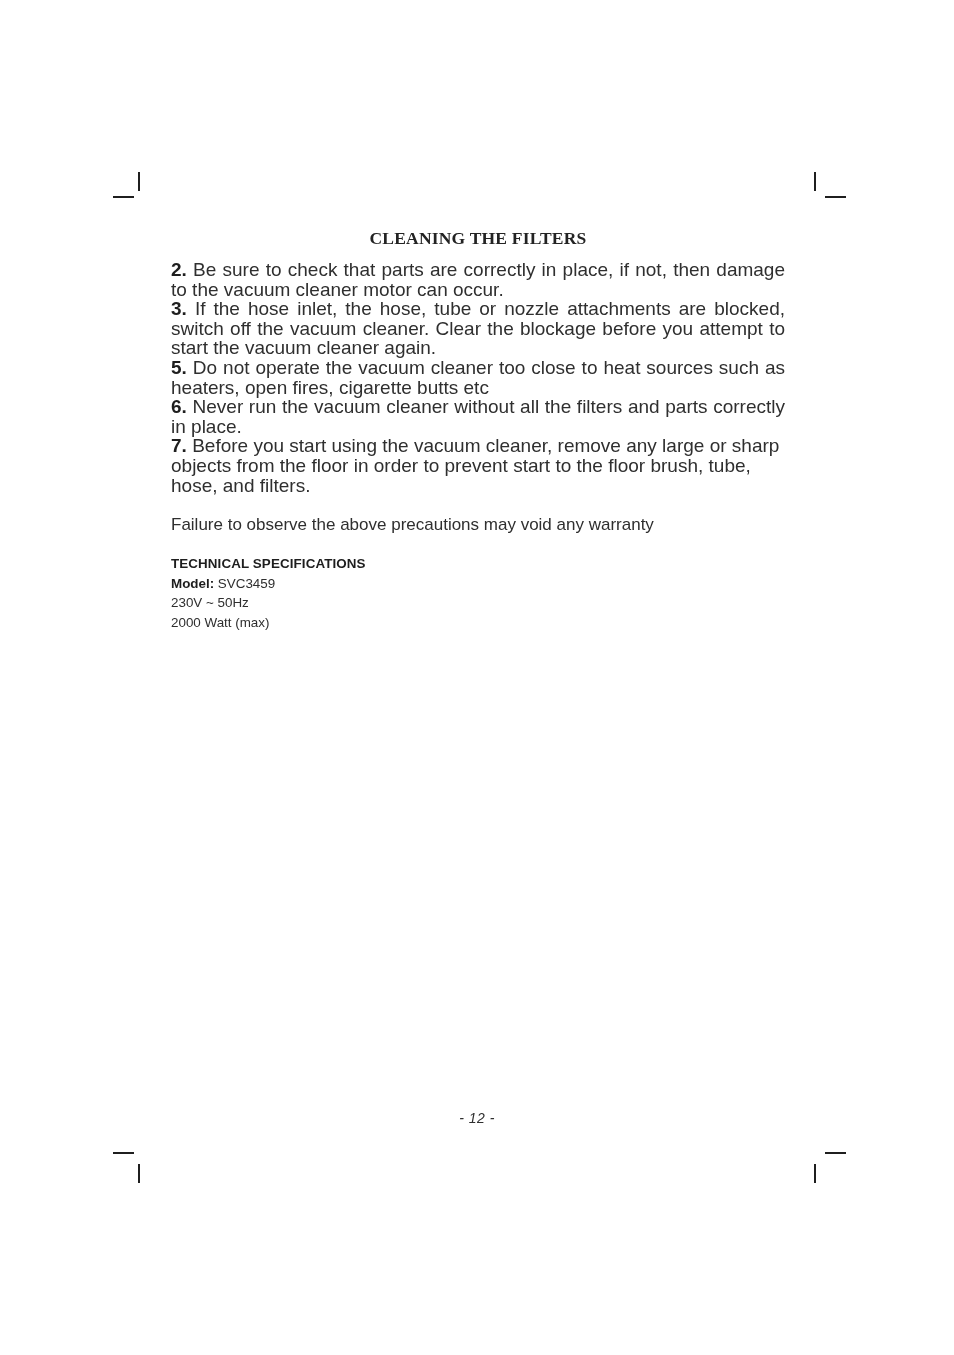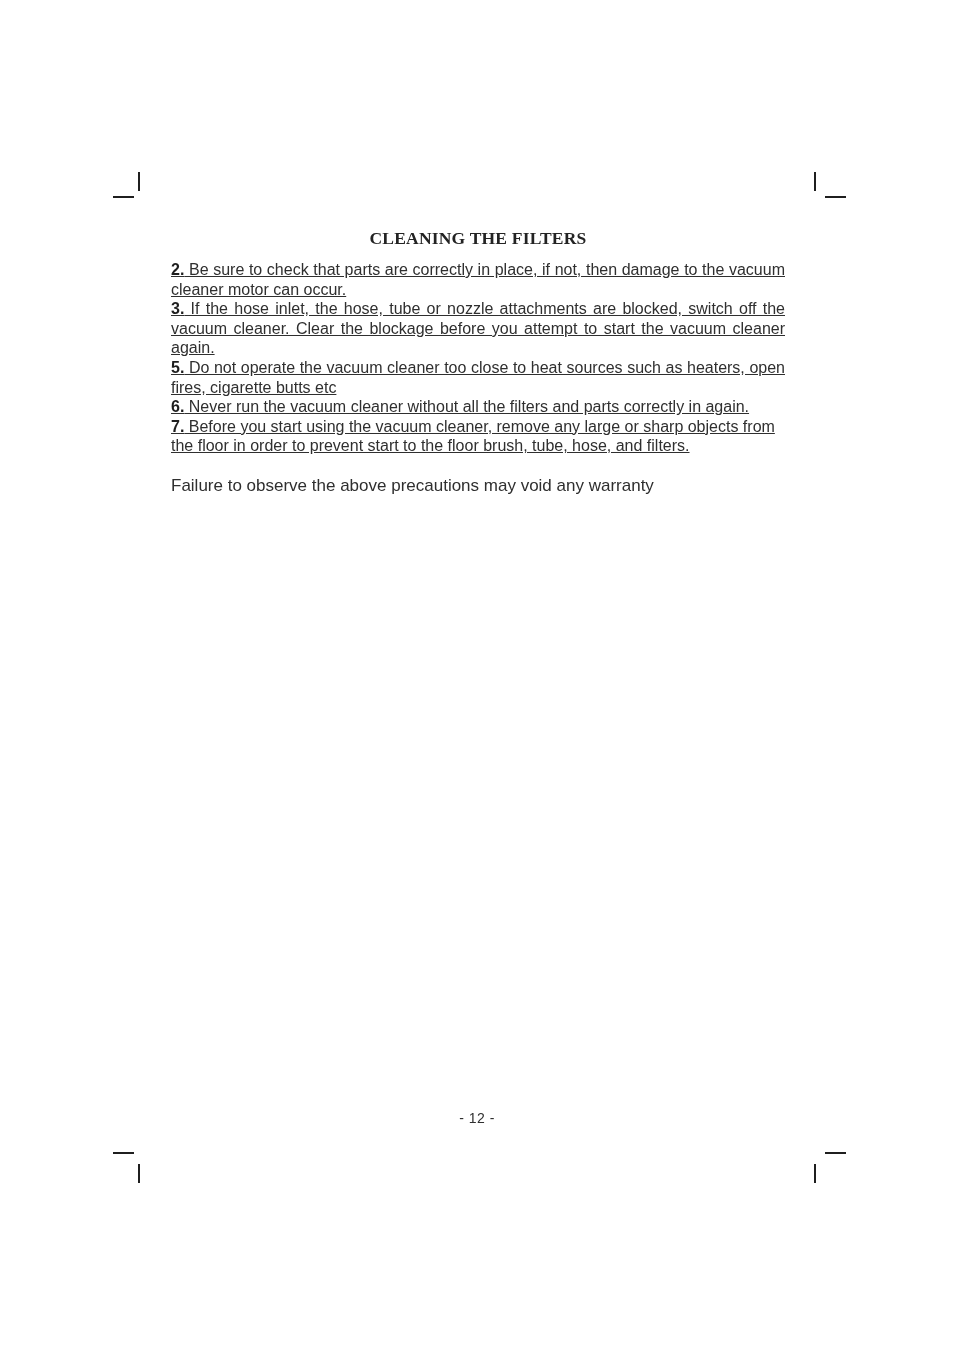--- a/index.html
+++ b/index.html
@@ -43,26 +43,25 @@
     font-weight: bold;
     text-align: center;
     letter-spacing: 0.2px;
     color: #232323;
     margin: 0 0 11px 0;
     line-height: 1.2;
     font-family: Liberation Serif, serif;
   }
 
   .body-block {
-    font-size: 16px;
+    font-size: 19px;
     line-height: 19.6px;
     text-align: justify;
     text-justify: inter-word;
     color: #2f2f2f;
-    text-decoration: underline;
   }
 
   .body-block p {
     margin: 0;
     text-align: justify;
   }
   .body-block p:last-child { text-align: left; }
 
   .num { font-weight: bold; color: #1e1e1e; }
 
@@ -92,20 +91,21 @@
   
   .page-number {
     position: absolute;
     left: 0;
     top: 1110px;
     width: 954px;
     text-align: center;
     font-size: 14px;
     color: #2f2f2f;
     letter-spacing: 0.5px;
+    font-style: italic;
   }
 </style>
 </head>
 <body>
 
 <div class="crop-mark crop-v cm-tl-v"></div>
 <div class="crop-mark crop-h cm-tl-h"></div>
 
 <div class="crop-mark crop-v cm-tr-v"></div>
 <div class="crop-mark crop-h cm-tr-h"></div>
@@ -122,26 +122,32 @@
 
   <div class="body-block">
 
     <p><span class="num">2.</span><span> Be sure to check that parts are correctly in place, if not, then damage to the vacuum cleaner motor can occur.</span></p>
 
     <p><span class="num">3.</span><span> If the hose inlet, the hose, tube or nozzle attachments are blocked, switch off the vacuum cleaner. Clear the blockage before you attempt to start the vacuum cleaner again.</span></p>
 
 
     <p><span class="num">5.</span><span> Do not operate the vacuum cleaner too close to heat sources such as heaters, open fires, cigarette butts etc</span></p>
 
-    <p><span class="num">6.</span><span> Never run the vacuum cleaner without all the filters and parts correctly in again.</span></p>
+    <p><span class="num">6.</span><span> Never run the vacuum cleaner without all the filters and parts correctly in place.</span></p>
 
     <p><span class="num">7.</span><span> Before you start using the vacuum cleaner, remove any large or sharp objects from the floor in order to prevent start to the floor brush, tube, hose, and filters.</span></p>
 
   </div>
 
   <div class="spacer-line"></div>
 
   <p class="plain-note">Failure to observe the above precautions may void any warranty</p>
 
+  <div class="specs">
+    <div class="spec-heading">TECHNICAL SPECIFICATIONS</div>
+    <div><span class="spec-label">Model:</span><span> SVC3459</span></div>
+    <div>230V ~ 50Hz</div>
+    <div>2000 Watt (max)</div>
+  </div>
 
 </div>
 
 <div class="page-number">- 12 -</div>
 
 </body></html>

